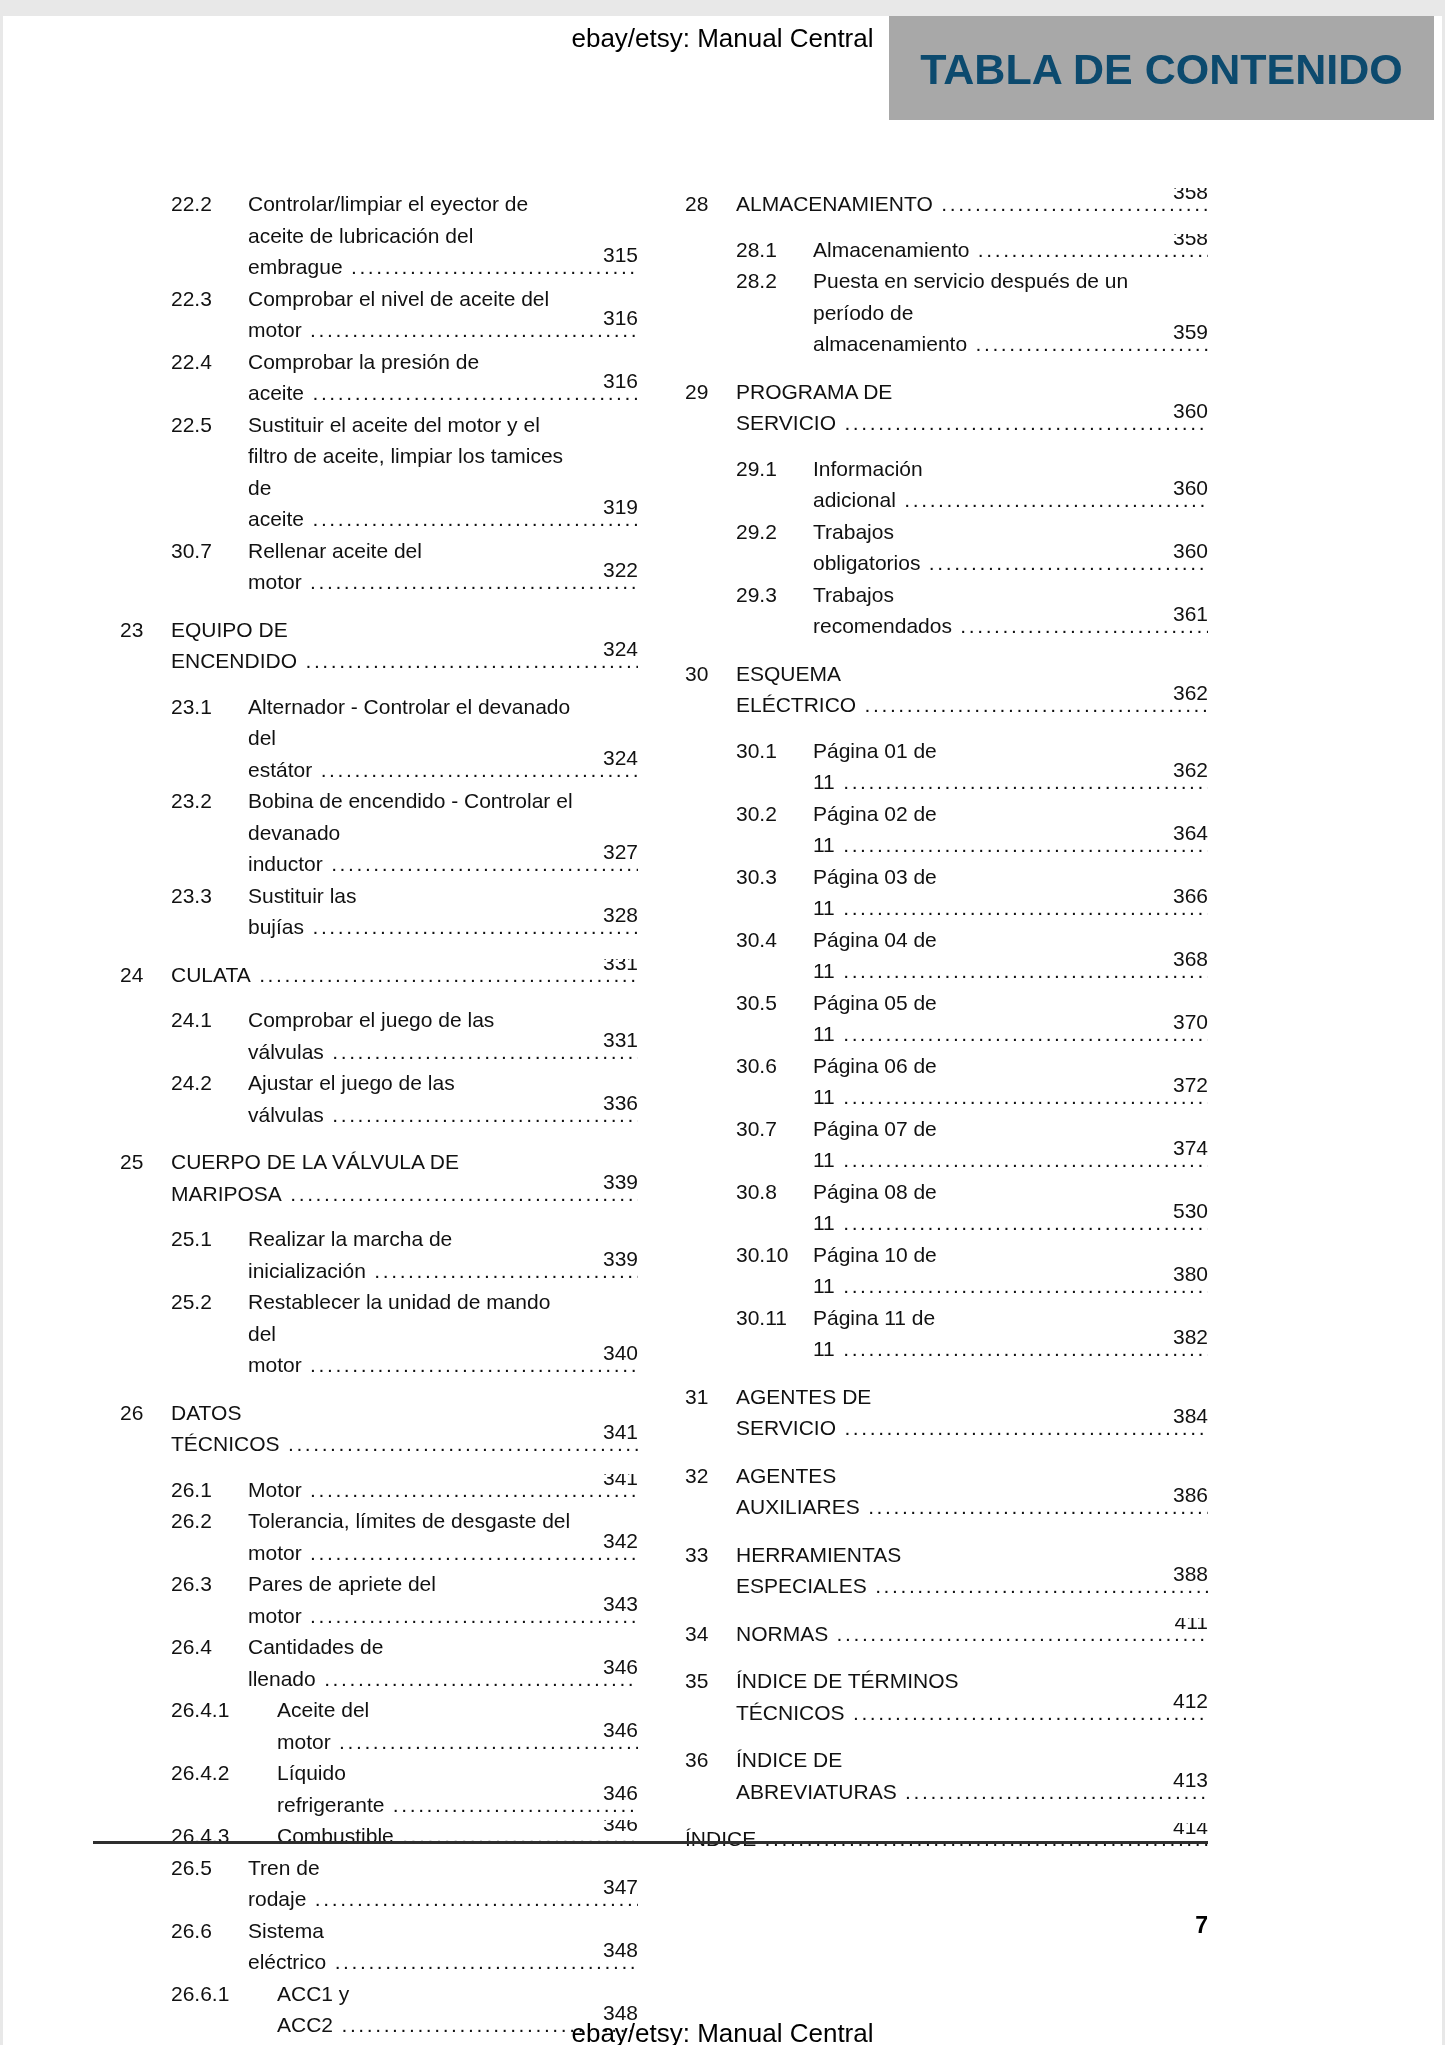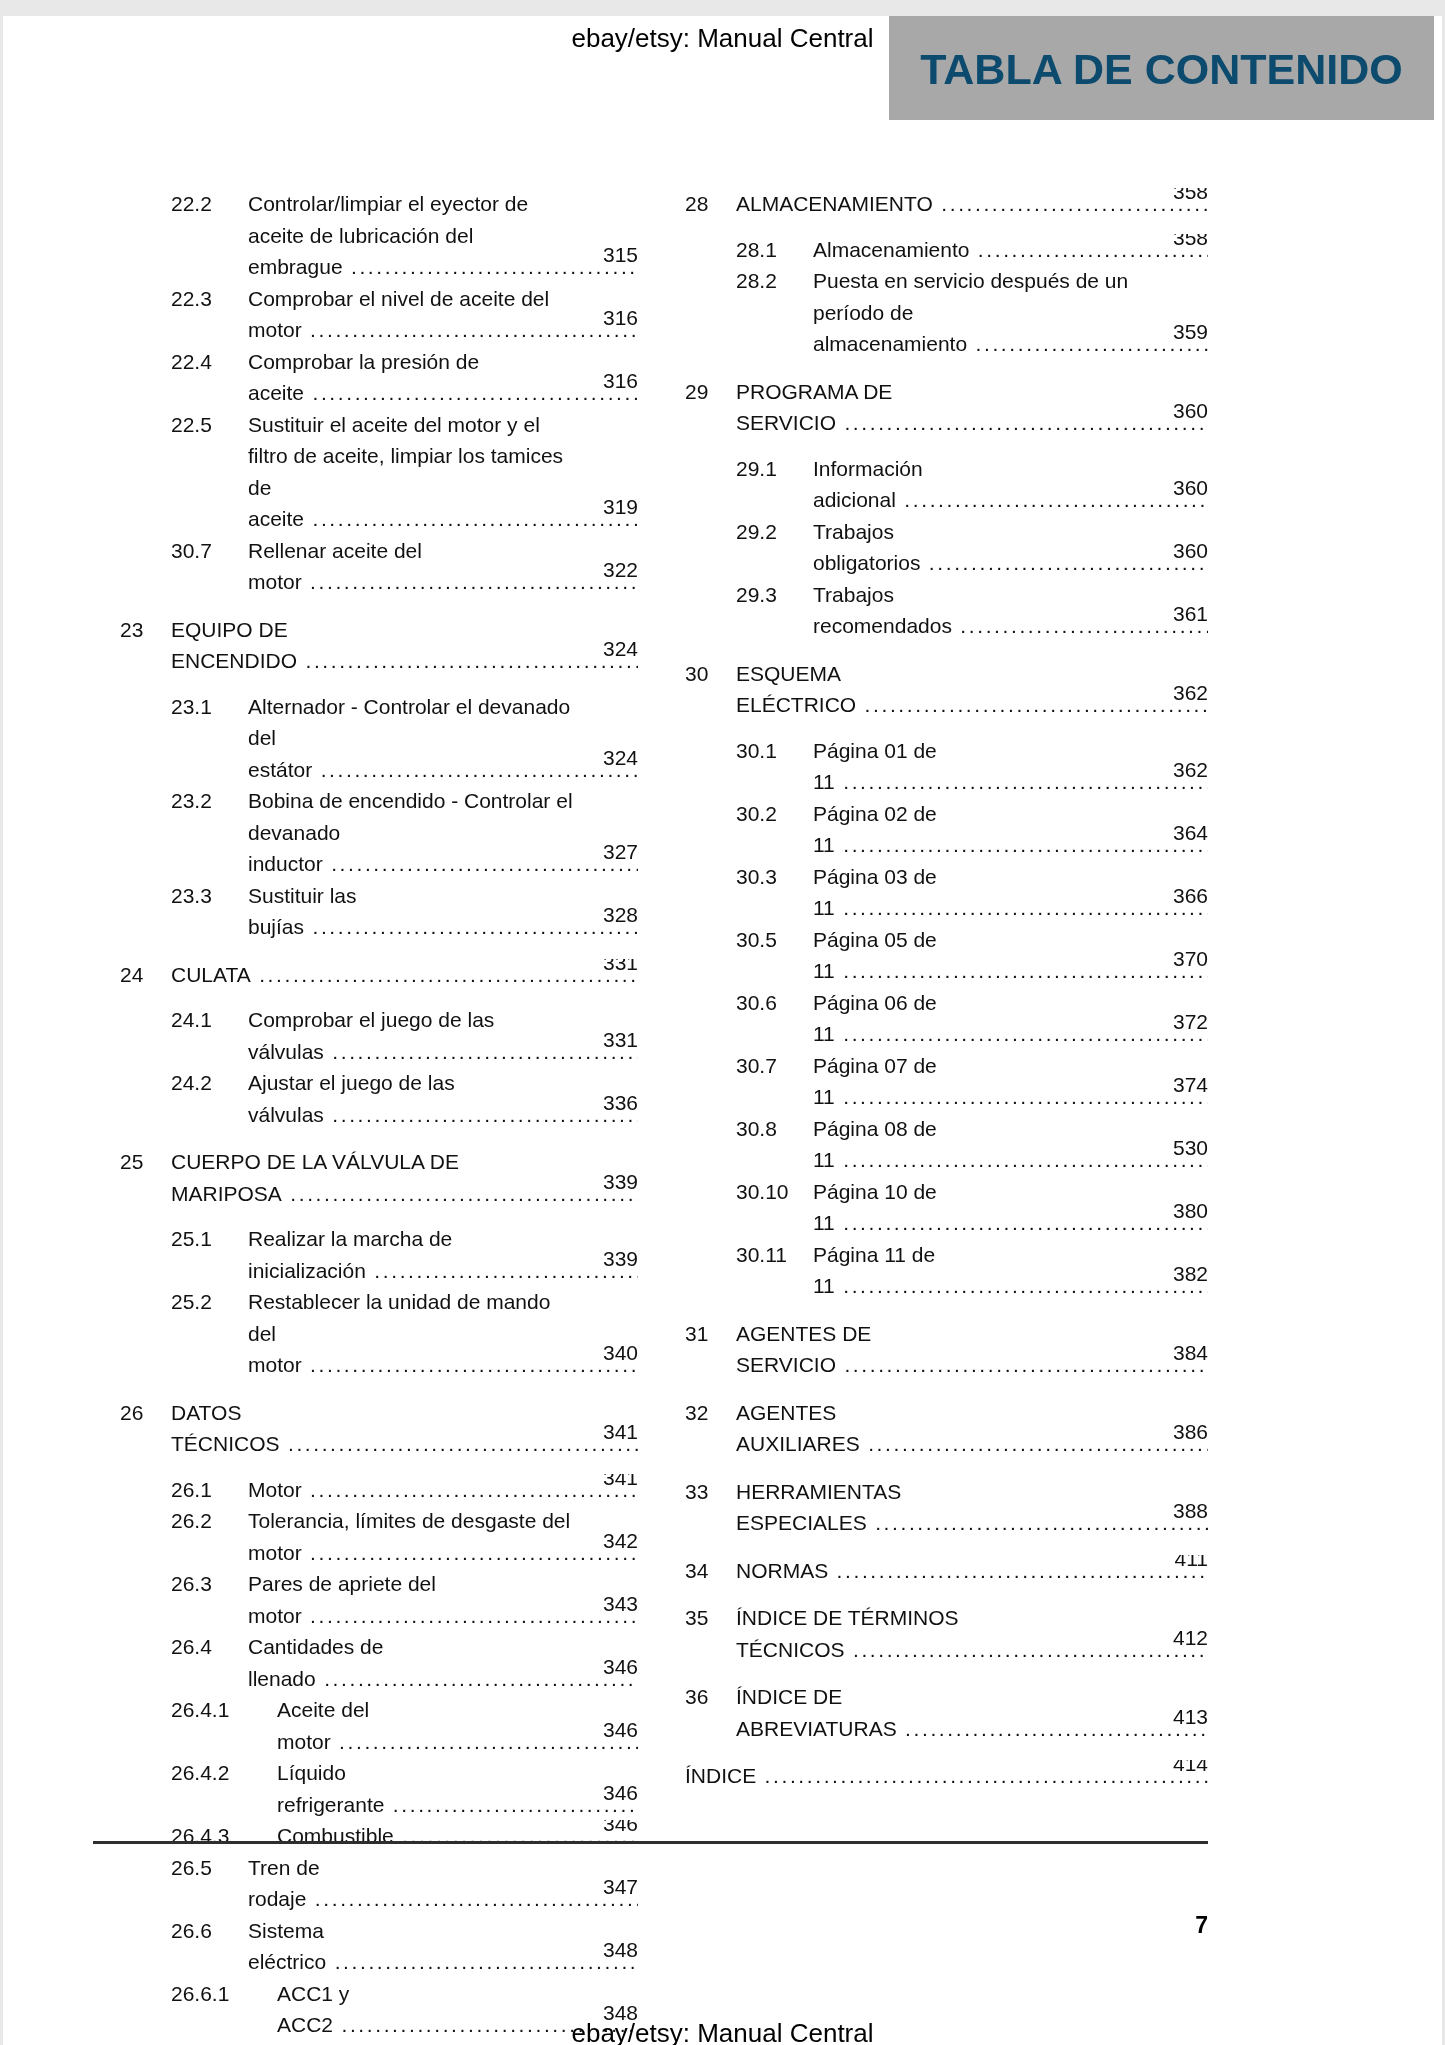--- a/index.html
+++ b/index.html
@@ -339,20 +339,26 @@
       <span class="t">Página 02 de 11</span><span class="pg">364</span>
     </span>
   </div>
       <div class="row lvl-sub">
     <span class="num">30.3</span>
     <span class="body">
       <span class="t">Página 03 de 11</span><span class="pg">366</span>
     </span>
   </div>
       <div class="row lvl-sub">
+    <span class="num">30.4</span>
+    <span class="body">
+      <span class="t">Página 04 de 11</span><span class="pg">368</span>
+    </span>
+  </div>
+      <div class="row lvl-sub">
     <span class="num">30.5</span>
     <span class="body">
       <span class="t">Página 05 de 11</span><span class="pg">370</span>
     </span>
   </div>
       <div class="row lvl-sub">
     <span class="num">30.6</span>
     <span class="body">
       <span class="t">Página 06 de 11</span><span class="pg">372</span>
     </span>

